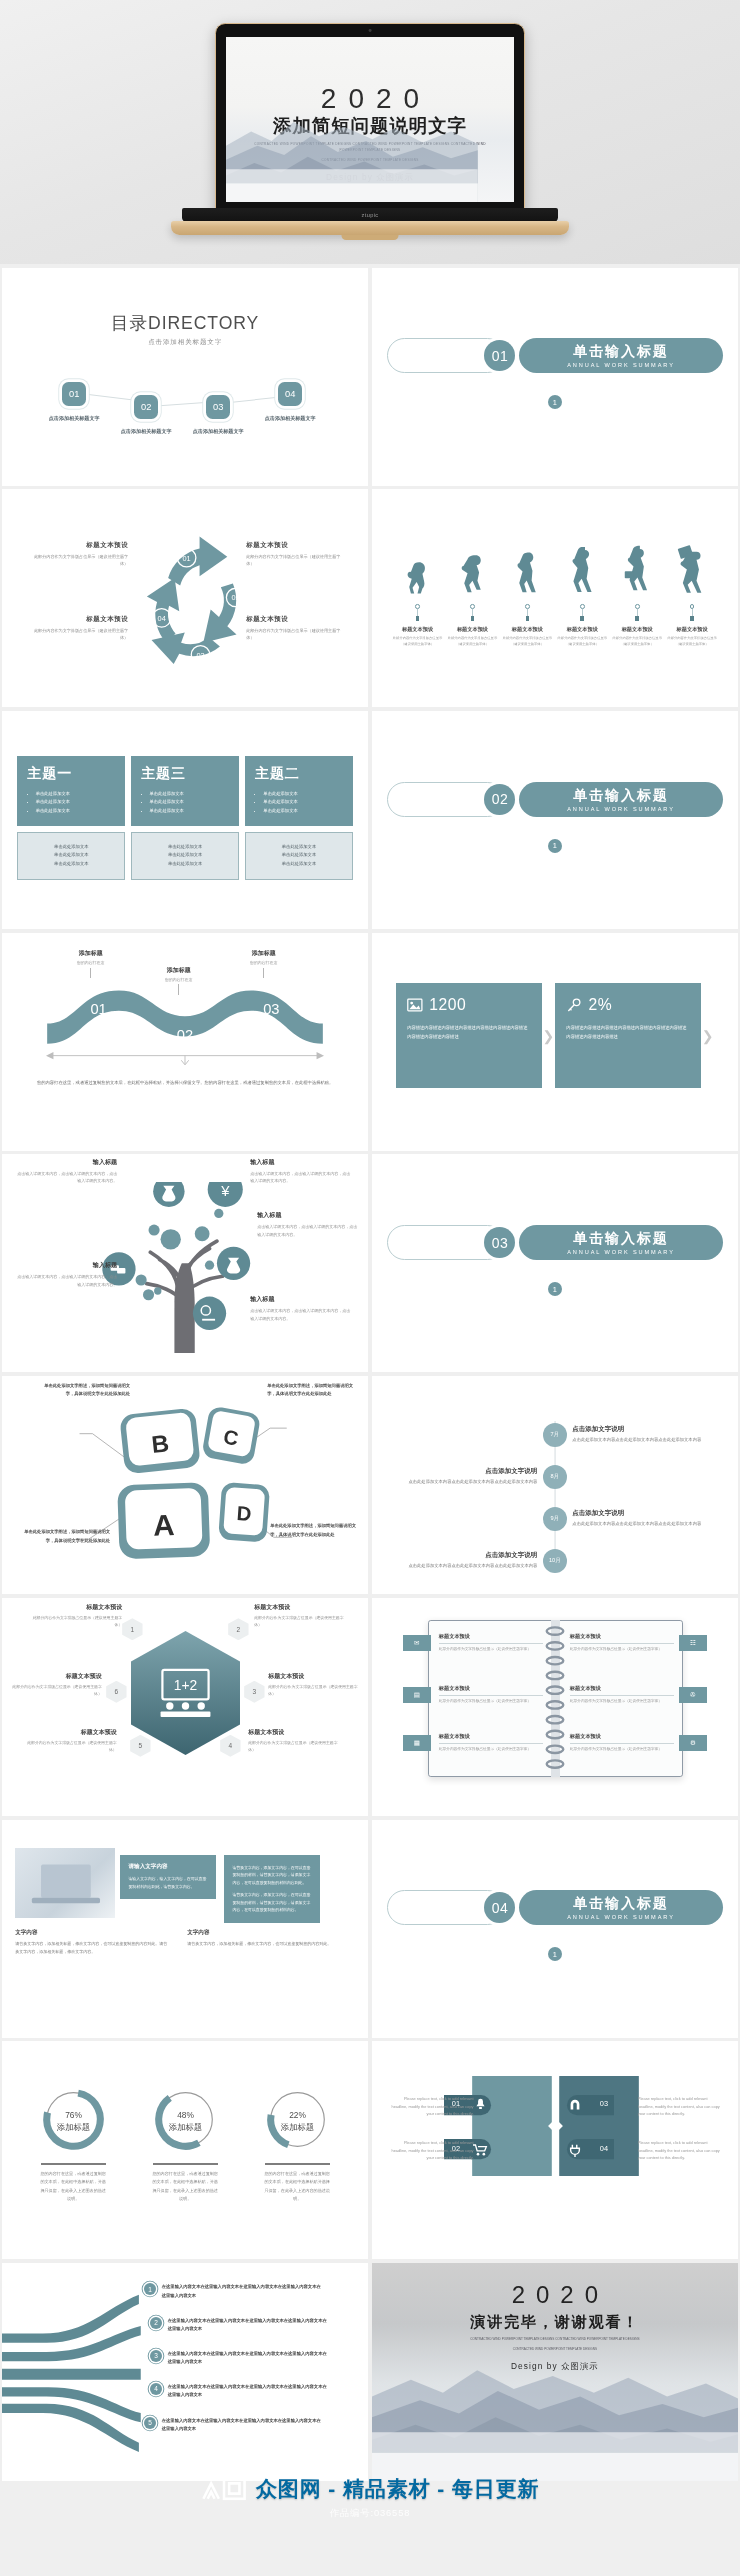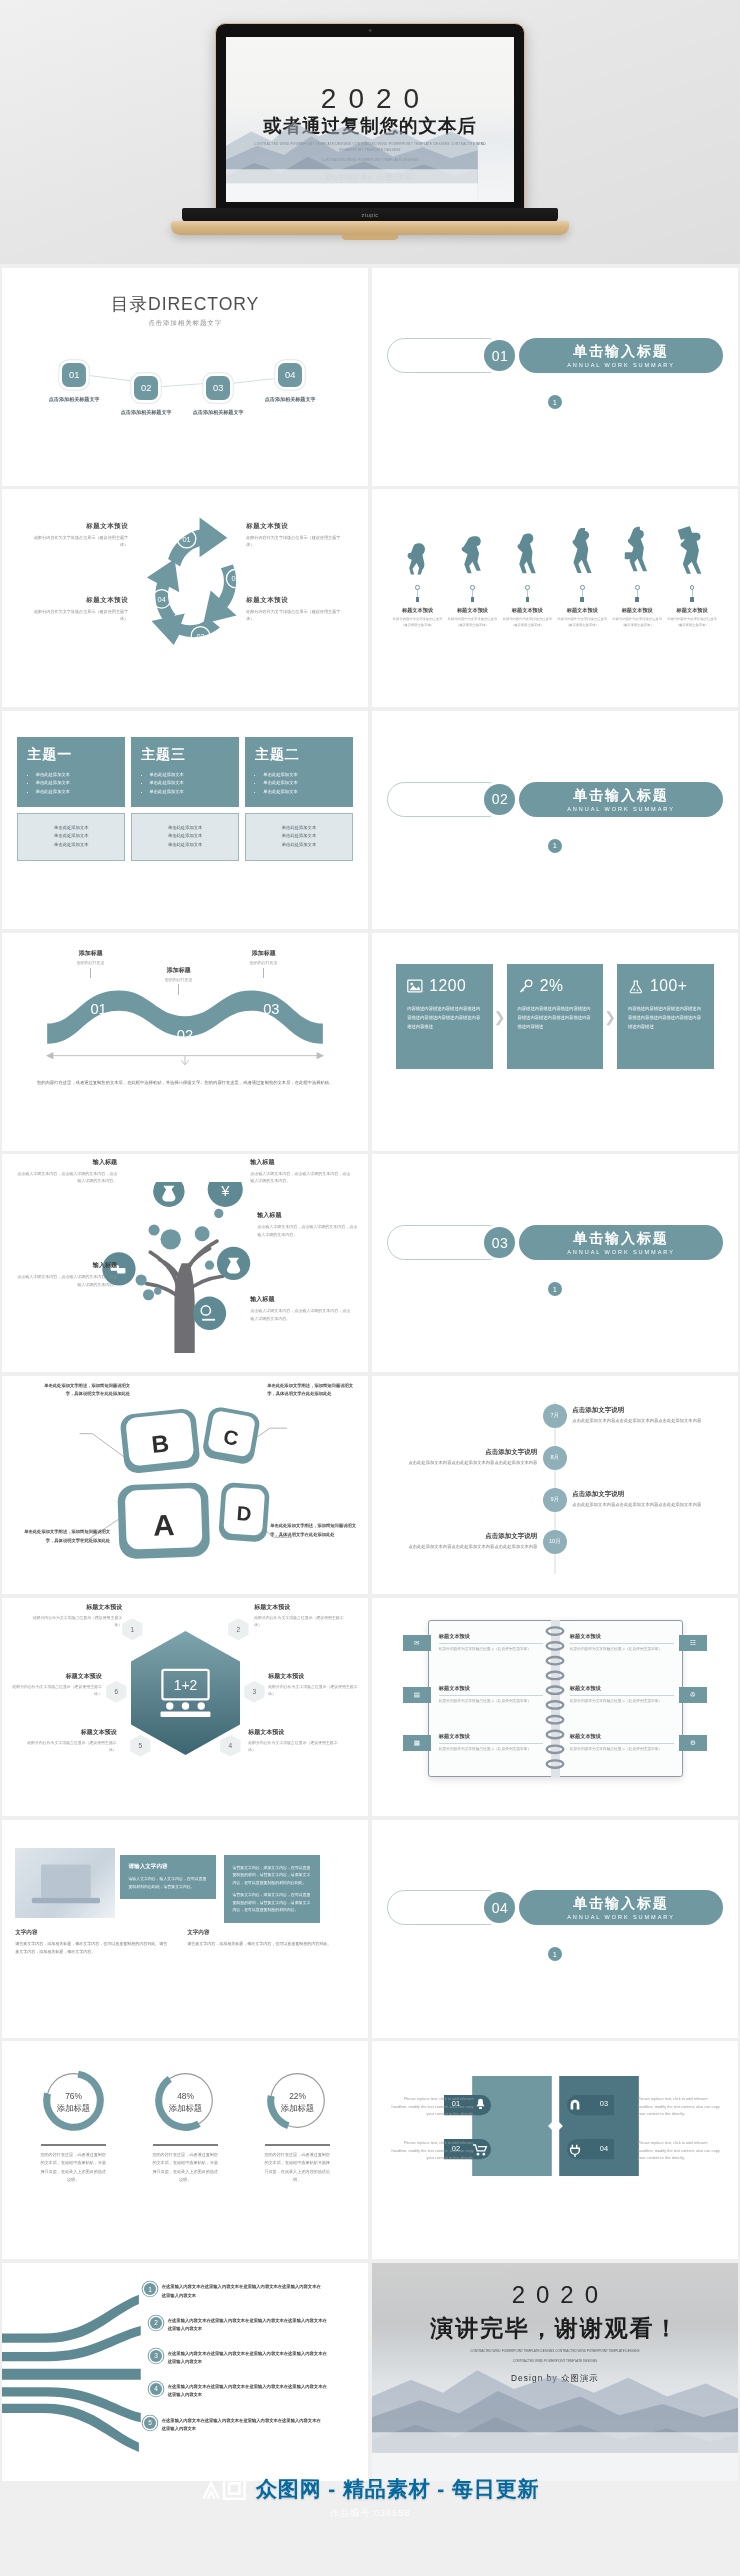--- a/index.html
+++ b/index.html
@@ -50,21 +50,21 @@
   .hero-title { font-size:18.5px; font-weight:700; color:#1f1f1f; letter-spacing:0.9px; margin-top:-1.9px; }
   .hero-sub { font-size:3.1px; color:#4a4a55; letter-spacing:0.3px; text-align:center; margin-top:3.7px; line-height:1.9; width:84%; }
   .hero-by { font-size:8.3px; color:#2e2e2e; letter-spacing:1.1px; margin-top:8.3px; }
 
   
   .grid { position:relative; width:740px; display:flex; flex-wrap:wrap; gap:3.7px; padding:3.7px 0 0 0; justify-content:center; }
   .slide {
     width: 366px; height: 218px; background:#fff; position:relative; overflow:hidden;
     flex:0 0 auto;
   }
-  .s-in { position:absolute; inset:0; padding:11px 15px; }
+  .s-in { position:absolute; inset:0; padding:30px 15px; }
 
   
   .sec { display:flex; align-items:center; justify-content:center; height:100%; flex-direction:column; }
   .sec-row { display:flex; align-items:center; width:100%; margin-top:-5.6px; }
   .sec-pill-o {
     width:118px; height:35px; border:0.9px solid #b9cdd0; border-radius:17.6px; background:#fff;
     position:relative; z-index:1;
   }
   .sec-num {
     width:31px; height:31px; border-radius:50%; background:#6f98a1; color:#fff;
@@ -190,21 +190,21 @@
   
   .cf-row { position:absolute; display:flex; align-items:flex-start; gap:5.6px; }
   .cf-n { width:12px;height:12px;border-radius:50%;background:#6f98a1;color:#fff;font-size:6.5px;
      display:flex;align-items:center;justify-content:center; flex:0 0 auto; box-shadow:0 0 0 1.4px #fff,0 0 0 2.3px #6f98a1;}
   .cf-p { font-size:4.3px; color:#3e3e3e; line-height:2; width:163px; font-weight:700; }
 
   
   .end { position:absolute; inset:0; background:linear-gradient(180deg,#cfcfcf 0%,#c6c8ca 28%,#dfe3e6 55%,#f2f4f5 100%);
      display:flex; flex-direction:column; align-items:center; }
   .end-year { font-size:24px; letter-spacing:11px; color:#242424; margin-top:18.5px; text-indent:11px; }
-  .end-title { font-size:23px; font-weight:700; color:#1d1d1d; letter-spacing:1.9px; margin-top:3.7px; }
+  .end-title { font-size:15px; font-weight:700; color:#1d1d1d; letter-spacing:1.9px; margin-top:3.7px; }
   .end-sub { font-size:3.1px; color:#5a5a62; text-align:center; margin-top:4.6px; line-height:1.9; width:78%; }
   .end-by { font-size:8.3px; color:#2b2b2b; letter-spacing:1.1px; margin-top:8.3px; }
 
   
   .wm { position:absolute; left:0; right:0; bottom:72px; display:flex; align-items:center; justify-content:center;
     gap:7.4px; pointer-events:none; z-index:40; }
   .wm-logo { width:48px; height:31px; }
   .wm-txt { color:#0369a1; font-size:21px; font-weight:700; letter-spacing:0.9px; text-shadow:0 0.9px 1.9px rgba(0,0,0,.2); }
   .wm-id { position:absolute; left:0; right:0; bottom:56px; text-align:center; color:#fff; font-size:9.3px;
     opacity:.9; z-index:40; pointer-events:none; letter-spacing:0.9px; }
@@ -220,21 +220,21 @@
         <div class="cam"></div>
         <div class="screen">
           <svg class="mtns" viewBox="0 0 320 130" preserveAspectRatio="none">
             <path d="M0 58 L32 40 L58 52 L86 28 L118 46 L150 34 L186 50 L214 36 L250 54 L286 40 L320 56 L320 130 L0 130Z" fill="#aab6c2" opacity=".55"></path>
             <path d="M0 76 L40 58 L74 70 L108 46 L142 66 L178 52 L212 72 L250 60 L286 74 L320 64 L320 130 L0 130Z" fill="#8f9daf" opacity=".5"></path>
             <path d="M0 96 L36 80 L70 92 L104 72 L140 90 L176 78 L212 94 L252 82 L290 96 L320 88 L320 130 L0 130Z" fill="#7d8b9e" opacity=".42"></path>
             <rect x="0" y="88" width="320" height="42" fill="#f3f4f5" opacity=".72"></rect>
             <rect x="0" y="106" width="320" height="24" fill="#f7f8f8" opacity=".9"></rect>
           </svg>
           <div class="hero-year">2020</div>
-          <div class="hero-title">或者通过复制您的文本后</div>
+          <div class="hero-title">添加简短问题说明文字</div>
           <div class="hero-sub">CONTRACTED WIND POWERPOINT TEMPLATE DESIGNS CONTRACTED WIND POWERPOINT TEMPLATE DESIGNS CONTRACTED WIND POWERPOINT TEMPLATE DESIGNS</div>
           <div class="hero-sub" style="width:56%">CONTRACTED WIND POWERPOINT TEMPLATE DESIGNS</div>
           <div class="hero-by">Design by 众图演示</div>
         </div>
       </div>
       <div class="base">
         <span>ztupic</span>
       </div>
       <div class="deck"></div>
       <div class="notch"></div>
@@ -536,31 +536,20 @@
             <svg width="15.7" height="15" viewBox="0 0 20 18">
               <circle cx="13.5" cy="5" r="4.2" fill="none" stroke="#fff" stroke-width="1.7"></circle>
               <path d="M10.5 8 L3 16" stroke="#fff" stroke-width="1.7" fill="none"></path>
               <path d="M5 13 L7 15" stroke="#fff" stroke-width="1.7"></path>
             </svg>
             <div class="st-val">2%</div>
           </div>
           <div class="st-p">内容描述内容描述内容描述内容描述内容描述内容描述内容描述内容描述内容描述内容描述</div>
         </div>
         <div class="st-ar">❯</div>
-        <div class="st-card">
-          <div class="st-top">
-            <svg width="15.7" height="15" viewBox="0 0 20 18">
-              <path d="M8 2 L12 2 L12 7 L17 15 A1.5 1.5 0 0 1 15.5 17 L4.5 17 A1.5 1.5 0 0 1 3 15 L8 7Z" fill="none" stroke="#fff" stroke-width="1.5"></path>
-              <circle cx="8" cy="13" r="1.1" fill="#fff"></circle>
-                  <circle cx="12" cy="14" r="1.1" fill="#fff"></circle>
-            </svg>
-            <div class="st-val">100+</div>
-          </div>
-          <div class="st-p">内容描述内容描述内容描述内容描述内容描述内容描述内容描述内容描述内容描述内容描述</div>
-        </div>
       </div>
         </div>
     </div>
 
     <div class="slide">
       <div class="s-in">
         <svg width="185" height="171" viewBox="0 0 200 185" style="position:absolute;left:91px;top:28px">
           <path d="M92 185 L92 120 C92 100 78 86 62 76 M98 185 L99 110 C100 88 116 74 134 64
                    M96 128 C88 118 72 112 58 110 M99 120 C110 110 124 104 140 102
                    M96 108 C90 96 80 88 72 84 M99 96 C108 84 118 76 126 72" fill="none" stroke="#6e6e73" stroke-width="4" stroke-linecap="round"></path>

